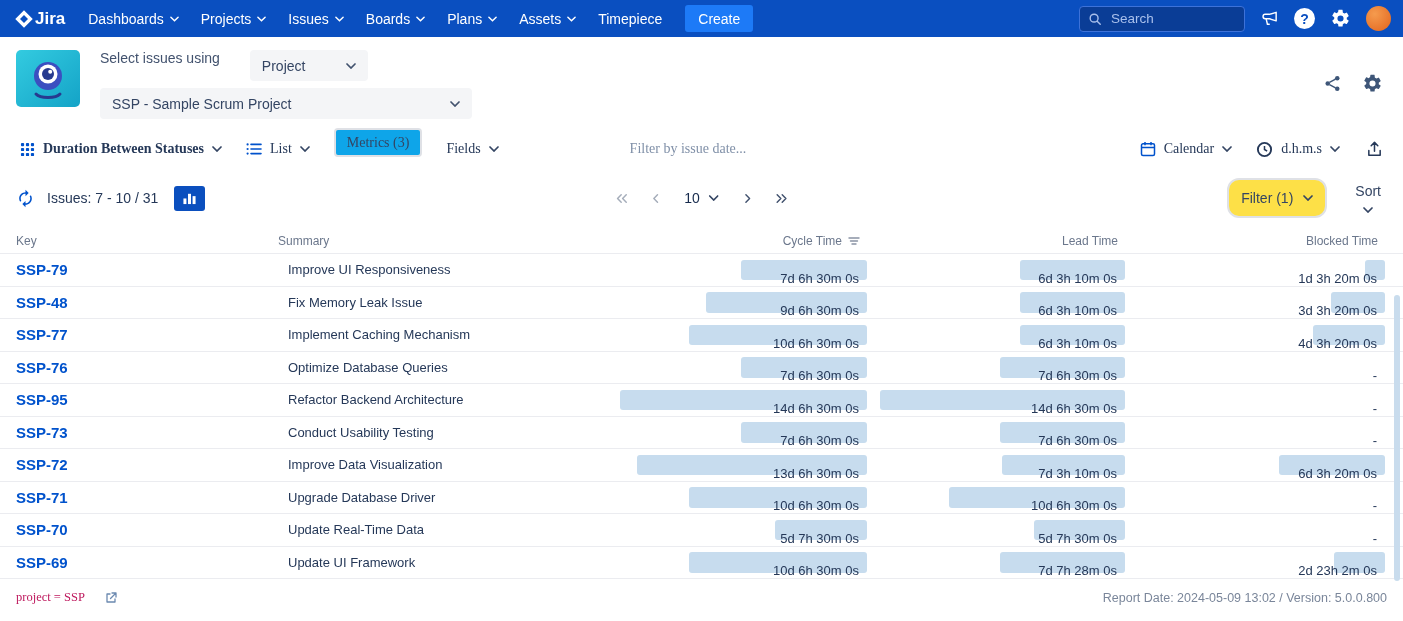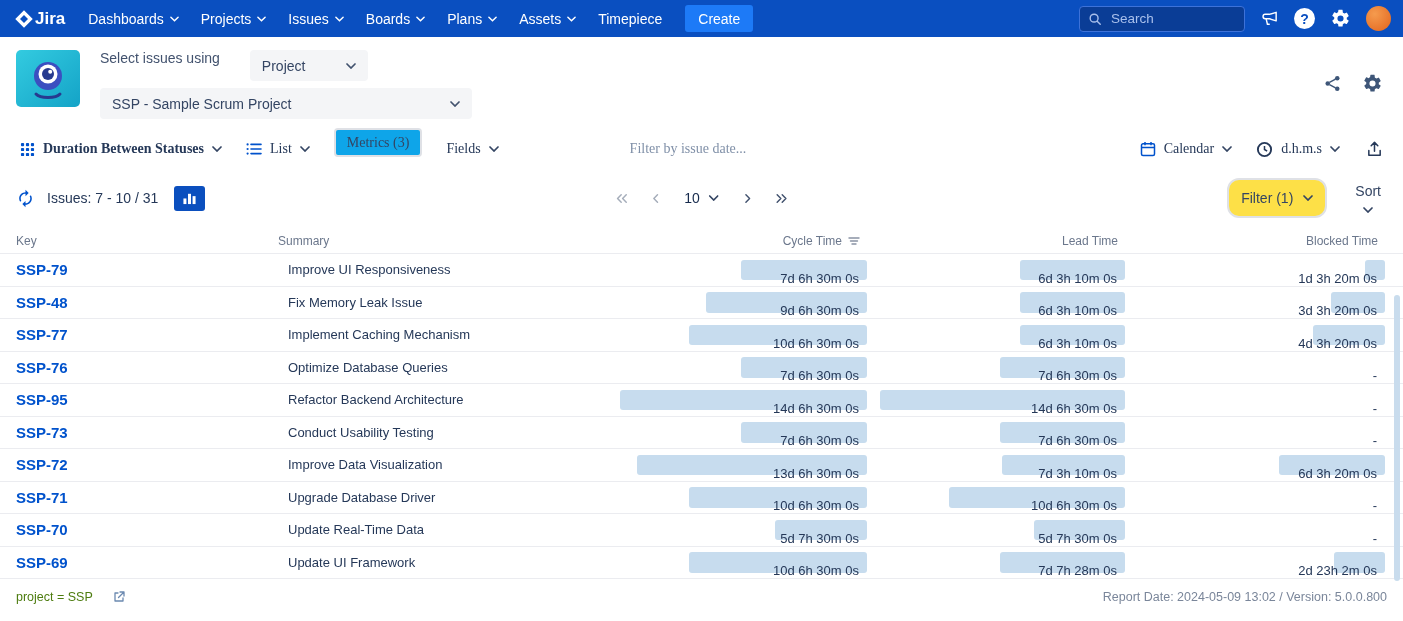--- a/index.html
+++ b/index.html
@@ -76,21 +76,21 @@
   .cell-key, .cell-summary { padding-left:16px; }
   .key-link { color:#0052CC; font-weight:bold; text-decoration:none; font-size:15px; cursor:pointer; }
   .cell-summary { color:#253858; }
   .cell-dur { position:relative; height:100%; display:flex; align-items:flex-end; justify-content:flex-end; padding-right:4px; }
   .bar { position:absolute; right:5px; top:5.5px; bottom:5.5px; background:#c7dcee; border-radius:3px; }
   .dur-text { position:relative; padding-right:9px; color:#253858; }
   .v-scroll { position:absolute; right:3px; top:295px; width:6px; height:286px; background:#c9dced; border-radius:3px; cursor:pointer; }
 
   
   .footerbar { display:flex; justify-content:space-between; align-items:center; padding:11px 16px 0; color:#7A869A; font-size:12.5px; }
-  .query { display:flex; align-items:center; gap:20px; color:#4d7c0f; cursor:default; }
+  .query { display:flex; align-items:center; gap:20px; color:#be185d; cursor:default;font-family:Liberation Serif, serif; }
   .ext-ic { color:#6B89B0; display:flex; cursor:pointer; }
 </style>
 </head>
 <body>
 
 <div class="page">
 
   <header class="topnav">
     <div class="brand">
       <span style="display:flex">

